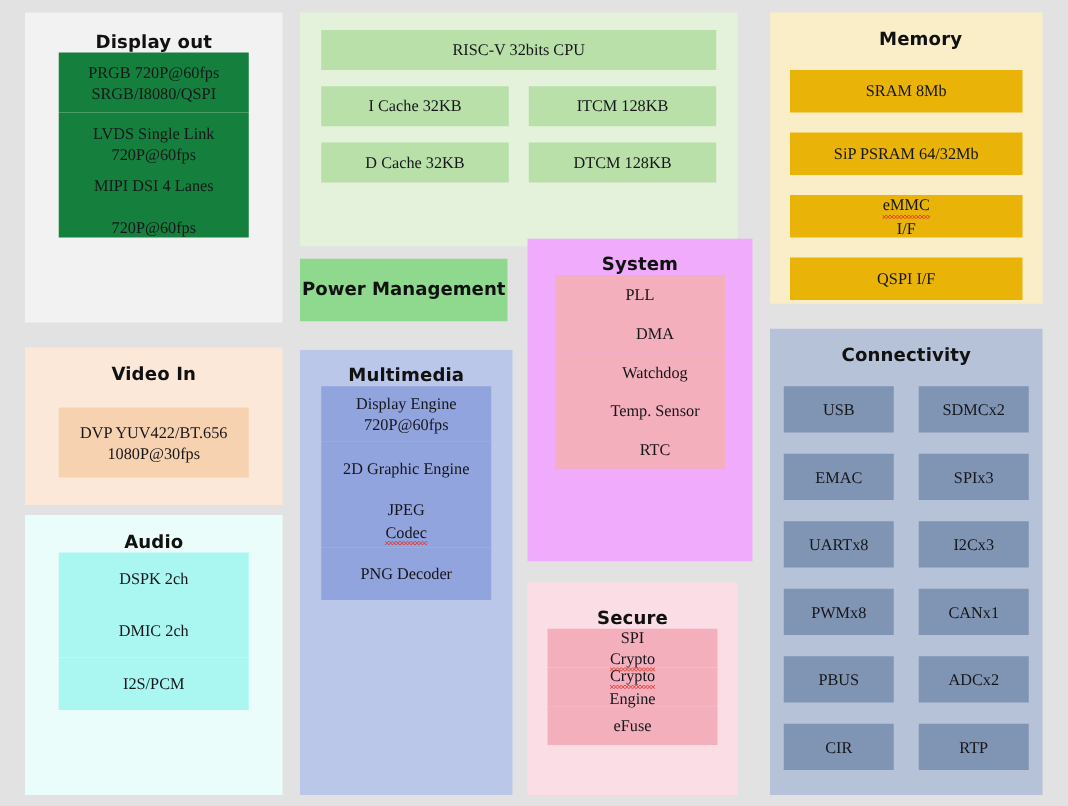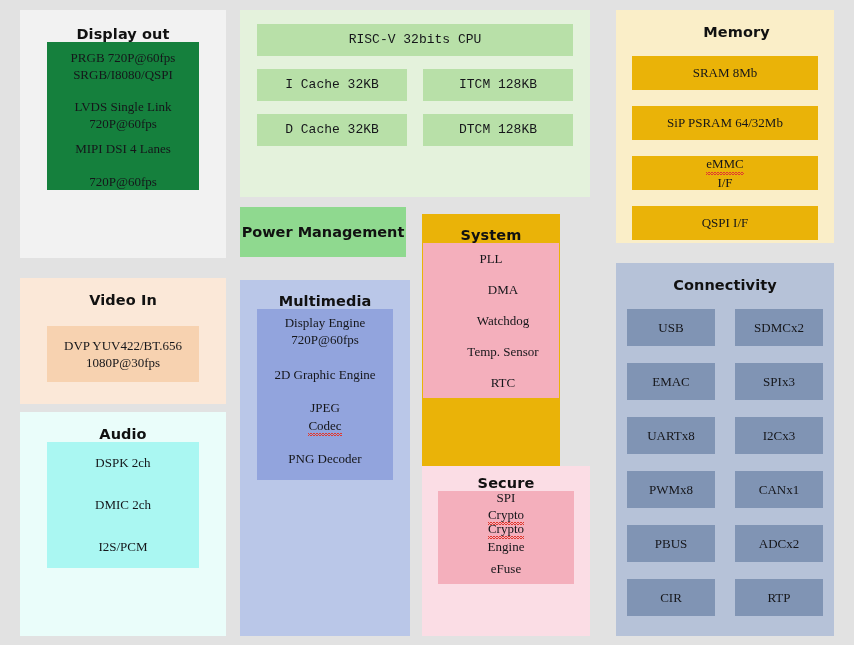--- a/index.html
+++ b/index.html
@@ -109,21 +109,21 @@
   #au-b1 { margin-top: 18px; }
   #au-b2 { margin-top: 19px; }
   #au-b3 { margin-top: 19px; }
 
   
   #processor {
     left: 240px; top: 10px; width: 350px; height: 187px;
     background: #e4f2dc;
   }
   #processor .card-title { margin-top: 13px; }
-  #processor .block { background: #b8e0a8; font-family: Liberation Mono, monospace; }
+  #processor .block { background: #b8e0a8; }
   #cpu-wide {
     width: 316px; height: 32px;
     margin: 14px auto 0;
   }
   .proc-row {
     display: flex;
     justify-content: space-between;
     width: 316px;
     margin: 13px auto 0;
   }
@@ -153,38 +153,38 @@
     width: 136px;
     margin: 0 auto;
   }
   #mm-b1 { margin-top: 14px; height: 44px; }
   #mm-b2 { margin-top: 38px; height: 43px; }
   #mm-b3 { margin-top: 39px; height: 42px; }
   #mm-b4 { margin-top: 39px; height: 42px; }
 
   
   #system {
-    left: 422px; top: 214px; width: 138px; height: 258px;
-    background: #eab308;
+    left: 422px; top: 191px; width: 180px; height: 258px;
+    background: #f0abfc;
   }
   #system .card-title { margin-top: 13px; }
   #system .block {
     background: #f4afbc;
     width: 136px; height: 31px;
     margin: 0 auto;
   }
   #sy-b1 { margin-top: 13px; }
   #sy-b2, #sy-b3, #sy-b4, #sy-b5 { margin-top: 13px; padding-left: 24px; }
 
   
   #secure {
     left: 422px; top: 466px; width: 168px; height: 170px;
     background: #fbdde5;
   }
-  #secure .card-title { margin-top: 9px; }
+  #secure .card-title { margin-top: 21px; }
   #secure .block {
     background: #f4afbc;
     width: 136px; height: 31px;
     margin: 0 auto;
   }
   #se-b1 { margin-top: 13px; }
   #se-b2, #se-b3 { margin-top: 18px; }
 
   
   #memory {

